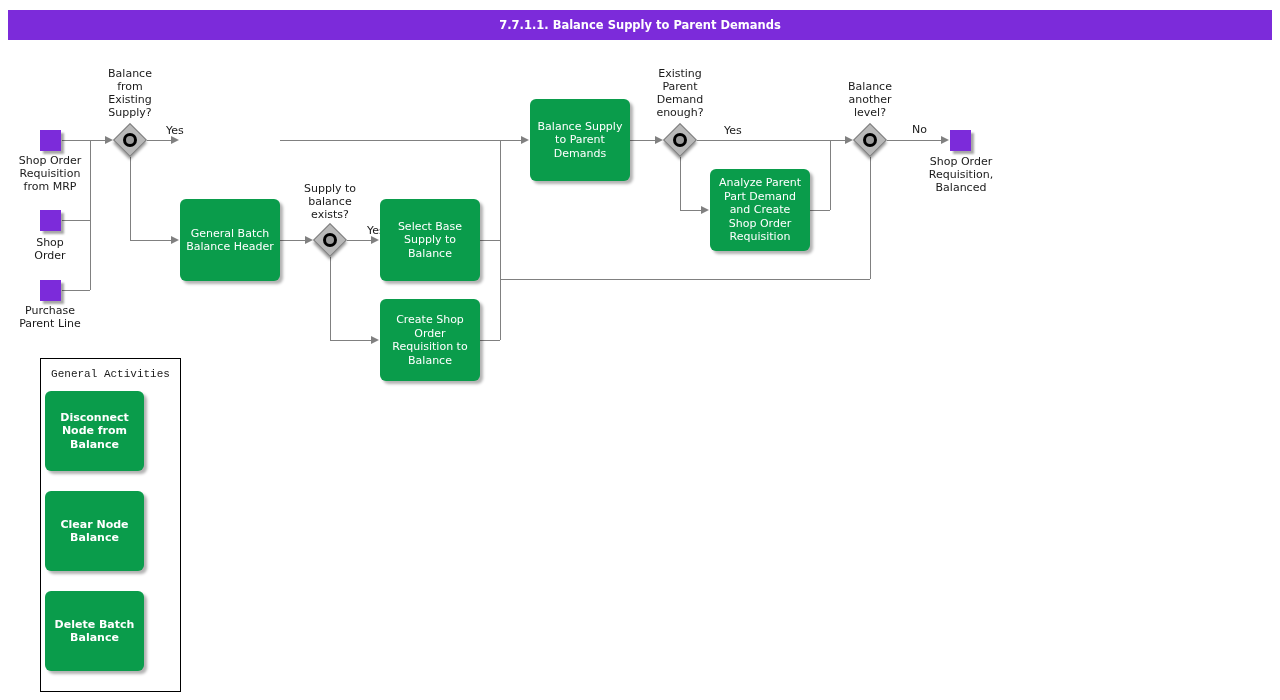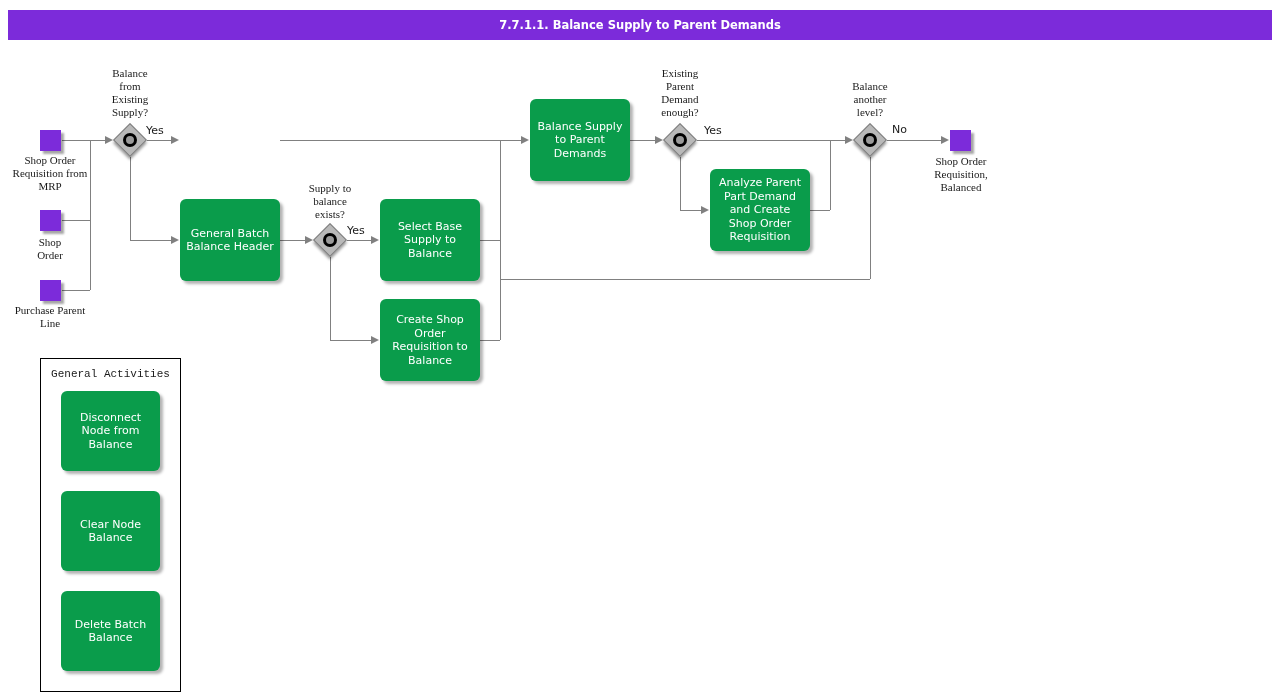--- a/index.html
+++ b/index.html
@@ -24,24 +24,23 @@
     display:flex;align-items:center;justify-content:center;
   }
   .sq{
     position:absolute;width:21px;height:21px;
     background:var(--purple);
     box-shadow:3px 3px 2px rgba(0,0,0,0.35);
   }
   .sqlabel,.dlabel{
     position:absolute;color:var(--ink);font-size:11px;line-height:13px;
     text-align:center;
-    font-family:Liberation Serif, serif;
   }
   .branch{
-    position:absolute;color:var(--ink);font-size:11px;line-height:13px;
+    position:absolute;color:var(--ink);font-size:11px;line-height:13px;margin-left:20px;
   }
   .activity{
     position:absolute;width:100px;height:82px;
     background:var(--green);border-radius:6px;
     box-shadow:3px 3px 3px rgba(0,0,0,0.30);
     color:#ffffff;font-size:11px;line-height:13.5px;text-align:center;
     display:flex;align-items:center;justify-content:center;
     padding:4px 5px;
   }
   .decision{position:absolute;width:34px;height:34px;}
@@ -65,26 +64,27 @@
   }
   .panel{
     position:absolute;left:40px;top:358px;width:141px;height:334px;
     background:#ffffff;border:1px solid #000000;
   }
   .paneltitle{
     position:absolute;left:0;top:9px;width:100%;
     text-align:center;color:var(--ink);font-size:11px;font-family:Liberation Mono, monospace;
   }
   .panelbox{
-    position:absolute;left:20px;width:99px;height:80px;
+    position:absolute;left:4px;width:99px;height:80px;
     background:var(--green);border-radius:6px;
     box-shadow:3px 3px 3px rgba(0,0,0,0.30);
     color:#ffffff;font-size:11px;line-height:13.5px;text-align:center;
     display:flex;align-items:center;justify-content:center;
     padding:4px;
+    font-weight:bold;
   }
 </style>
 </head>
 <body>
 
 <div class="canvas">
 
   <div class="titlebar">
     <span>7.7.1.1. Balance Supply to Parent Demands</span>
   </div>

